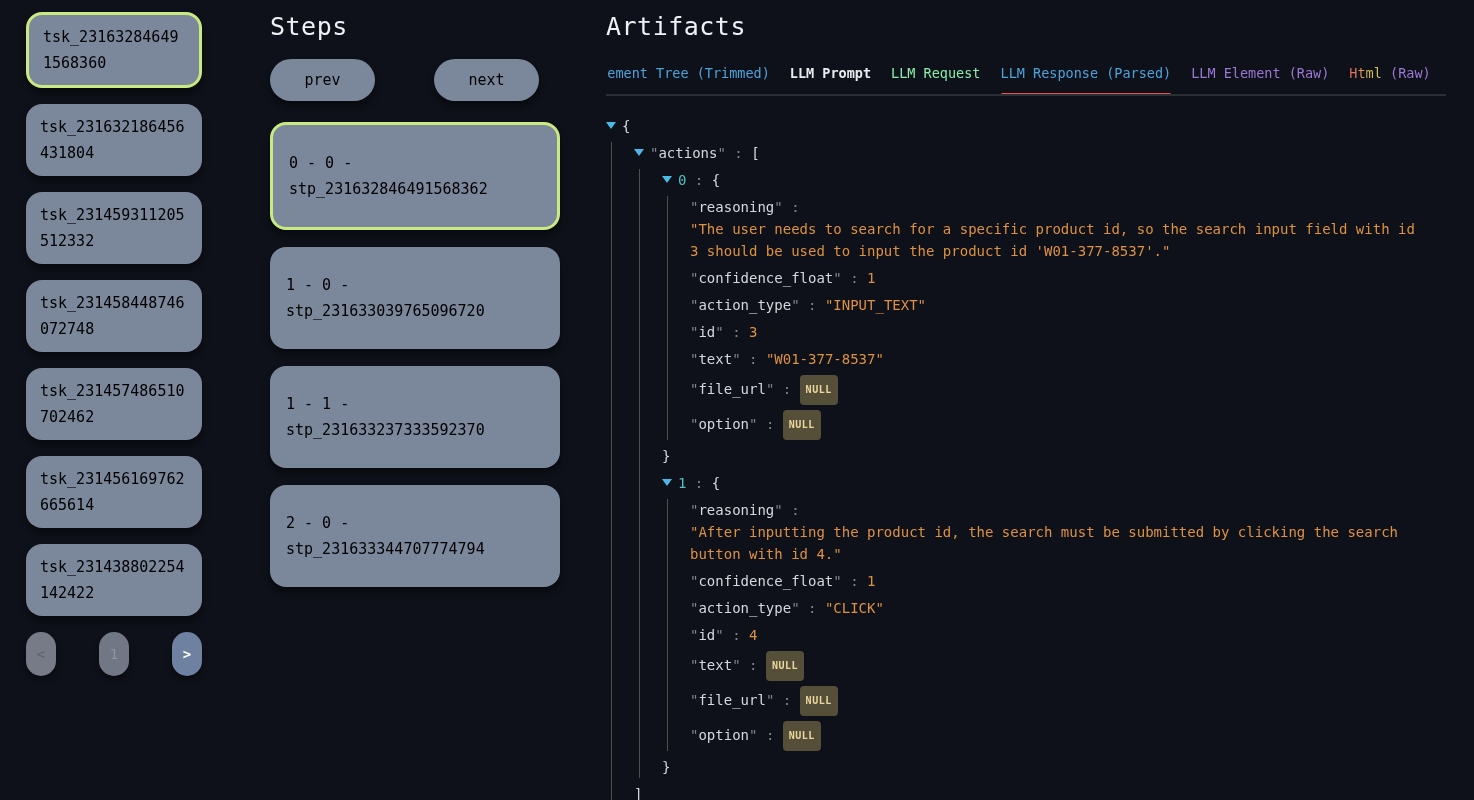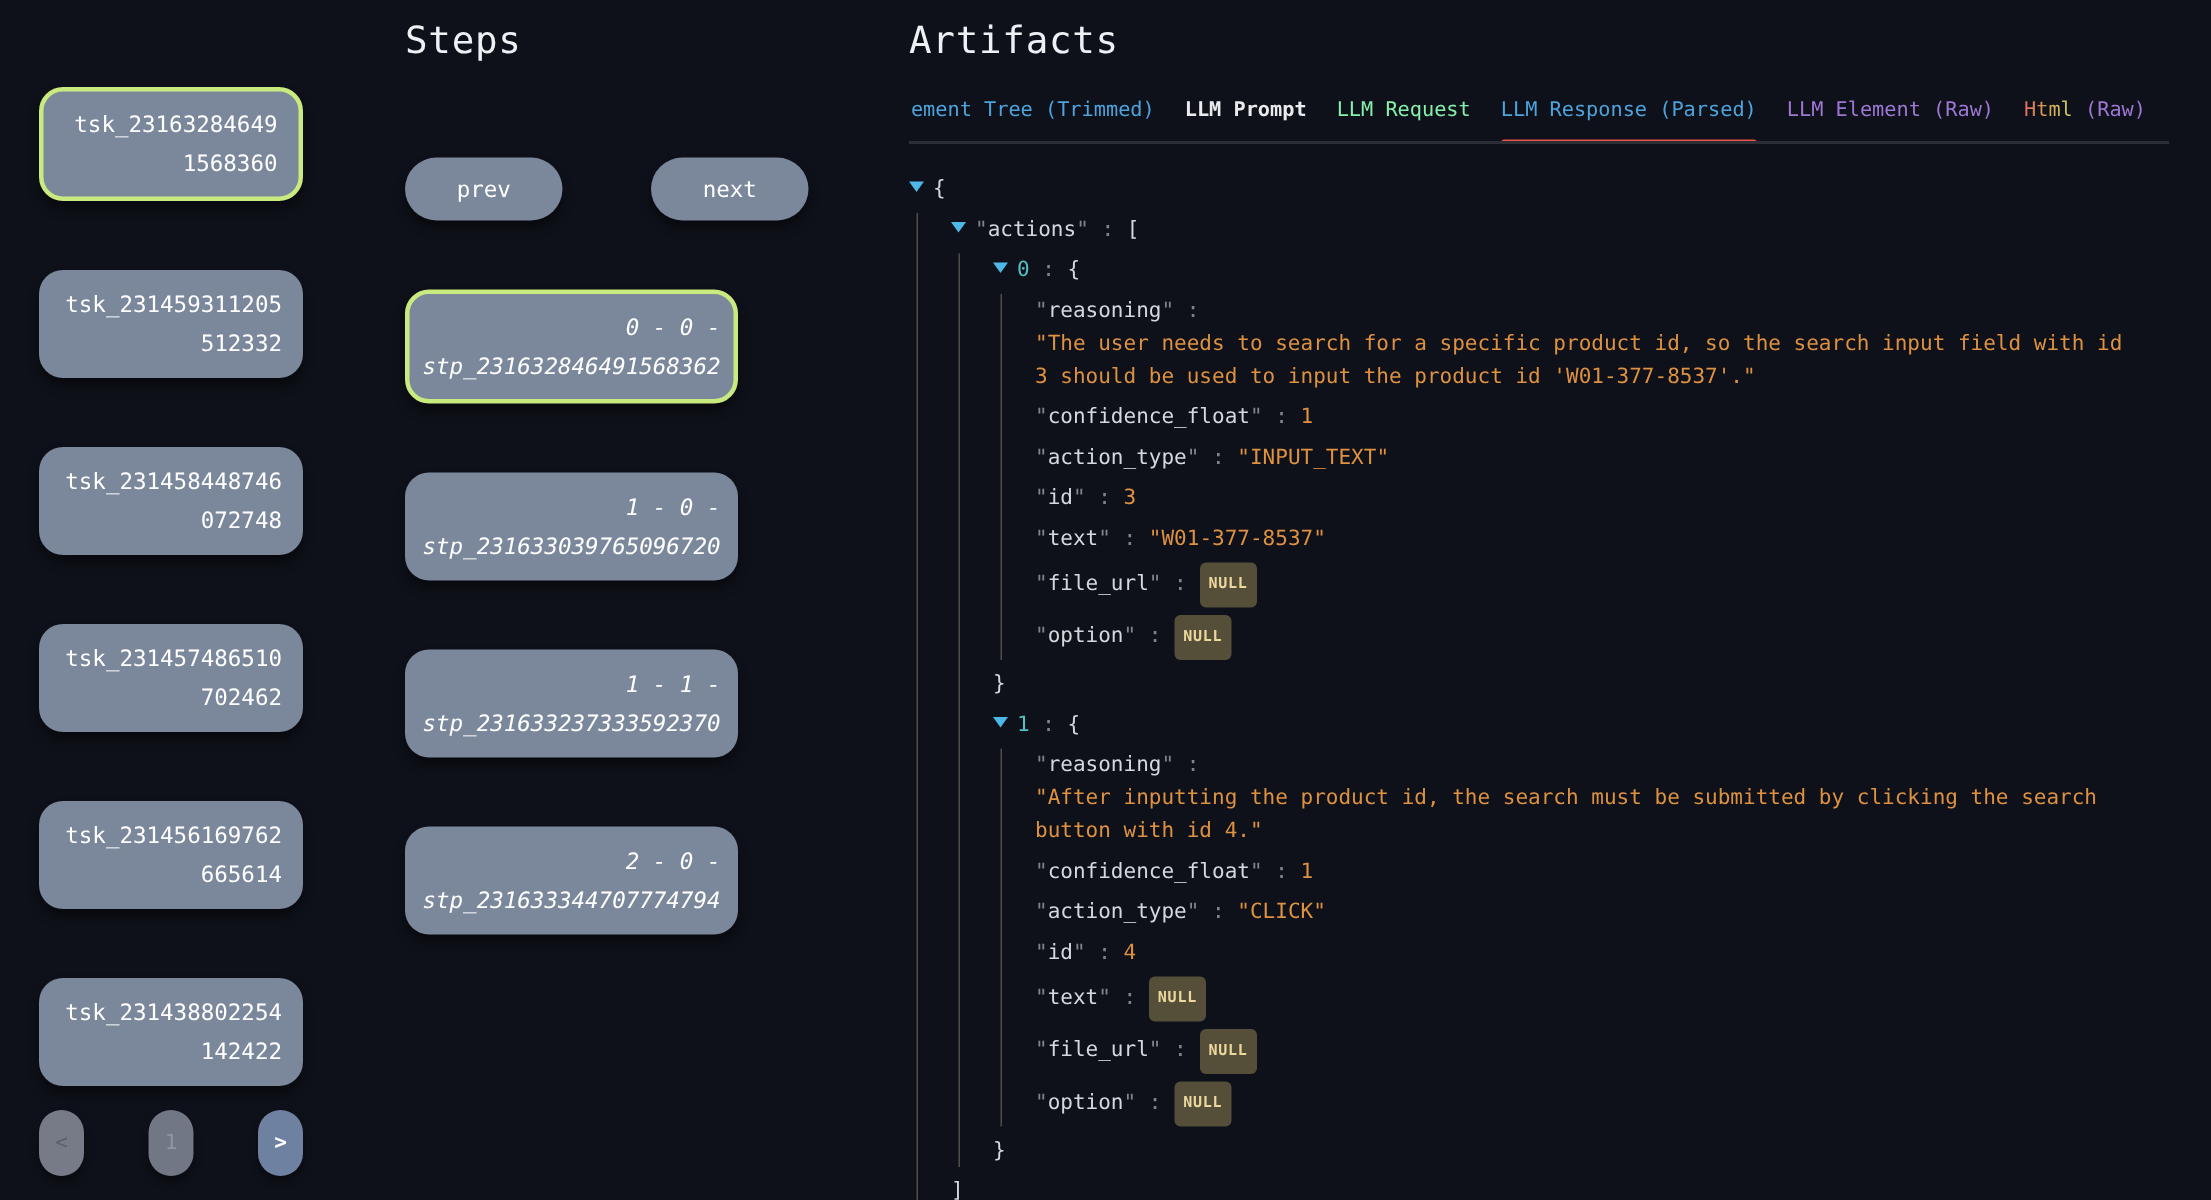--- a/index.html
+++ b/index.html
@@ -18,32 +18,31 @@
     letter-spacing: .5px;
     margin-bottom: 18px;
     white-space: nowrap;
   }
   .tasks-col { width: 176px; flex-shrink: 0; }
   .steps-col { width: 269px; margin-left: 68px; flex-shrink: 0; }
   .artifacts-col { flex: 1; min-width: 0; margin-left: 67px; padding-right: 28px; }
 
   .btn {
     background: #7b879b;
-    color: #ffffff;
+    color: #000000;
     border-radius: 16px;
     box-shadow: 0 5px 7px rgba(0,0,0,.45);
     display: flex; align-items: center; justify-content: center;
-    text-align: right;
+    text-align: left;
     font-size: 15px; line-height: 26px;
     cursor: pointer;
     font-family: "DejaVu Sans Mono", monospace;
-    margin-top: 46px;
   }
   .task-btn { width: 176px; min-height: 72px; padding: 9px 14px; margin-bottom: 16px; word-break: break-all; }
-  .step-btn { width: 222px; min-height: 72px; padding: 9px 16px; margin-bottom: 17px; font-style: italic; }
+  .step-btn { width: 290px; min-height: 72px; padding: 25px 16px; margin-bottom: 17px; }
   .selected { border: 3px solid #c9ea7e; }
 
   .prevnext-row { display: flex; justify-content: space-between; width: 269px; margin-bottom: 21px; }
   .pn-btn { width: 105px; height: 42px; border-radius: 21px; }
 
   .pagination { display: flex; justify-content: space-between; width: 176px; margin-top: 3px; }
   .page-btn {
     width: 30px; height: 44px; border-radius: 15px;
     display: flex; align-items: center; justify-content: center;
     font-size: 14px; box-shadow: 0 4px 6px rgba(0,0,0,.4); cursor: pointer;
@@ -84,20 +83,21 @@
     font-size: 10px; font-weight: 700; letter-spacing: .5px;
     padding: 4px 6px; border-radius: 4px; vertical-align: 1px;
   }
 </style>
 </head>
 <body>
 
 <div class="tasks-col">
   <div id="tasks-list">
       <div class="btn task-btn selected">tsk_231632846491568360</div>
+      <div class="btn task-btn">tsk_231632186456431804</div>
       <div class="btn task-btn">tsk_231459311205512332</div>
       <div class="btn task-btn">tsk_231458448746072748</div>
       <div class="btn task-btn">tsk_231457486510702462</div>
       <div class="btn task-btn">tsk_231456169762665614</div>
       <div class="btn task-btn">tsk_231438802254142422</div>
     </div>
   <div class="pagination" id="tasks-pagination">
       <div class="page-btn disabled">&lt;</div>
       <div class="page-btn current">1</div>
       <div class="page-btn enabled">&gt;</div>

